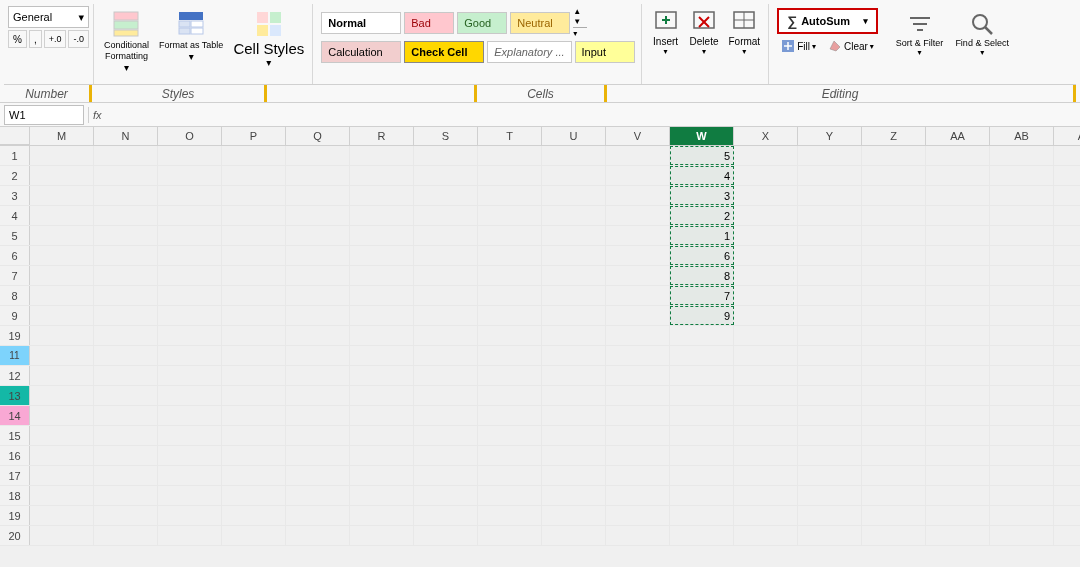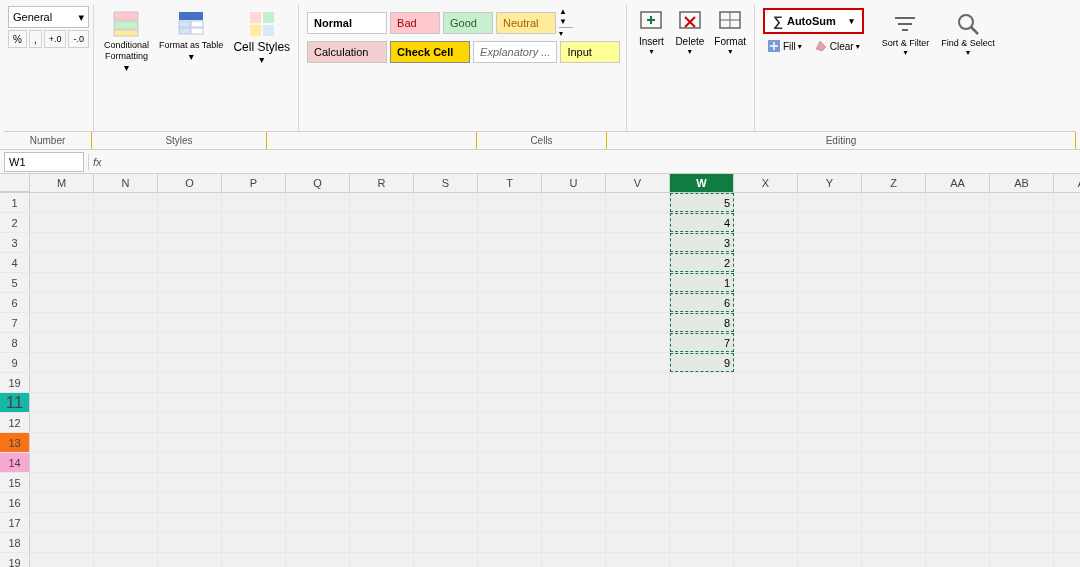--- a/index.html
+++ b/index.html
@@ -1,19 +1,19 @@
 <!DOCTYPE html>
 <html><head>
   <meta charset="utf-8">
   <style>
     * { margin: 0; padding: 0; box-sizing: border-box; }
     body { font-family: 'Segoe UI', Arial, sans-serif; font-size: 11px; background: #f0f0f0; overflow: hidden; width: 1080px; height: 567px; }
 
     
-    .ribbon { background: #f8f8f8; border-bottom: 1px solid #d0d0d0; padding: 4px 4px 0 4px; height: 150px; display: flex; flex-direction: column; }
+    .ribbon { background: #f8f8f8; border-bottom: 1px solid #d0d0d0; padding: 4px 4px 0 4px; height: 103px; display: flex; flex-direction: column; }
     .ribbon-top { display: flex; align-items: stretch; gap: 2px; flex: 1; }
 
     .style-btn { background: white; border: 1px solid #c8c8c8; padding: 2px 6px; font-size: 11px; cursor: pointer; white-space: nowrap; height: 22px; display: flex; align-items: center; }
     .style-btn.normal { background: white; font-weight: bold; min-width: 80px; }
     .style-btn.bad { color: #9c0006; background: #ffc7ce; min-width: 50px; }
     .style-btn.good { color: #276221; background: #c6efce; min-width: 50px; }
     .style-btn.neutral { color: #9c6500; background: #ffeb9c; min-width: 60px; }
     .style-btn.check-cell { background: #ffd700; border: 1px solid #888; min-width: 80px; font-weight: bold; }
     .style-btn.calculation { background: #f2cece; min-width: 80px; }
     .style-btn.explanatory { color: #666; min-width: 80px; font-style: italic; }
@@ -29,21 +29,21 @@
     
     .editing-group { display: flex; flex-direction: column; align-items: flex-start; padding: 4px 6px; }
     .editing-inner { display: flex; gap: 4px; flex-direction: column; }
     .autosum-btn { background: white; border: 2px solid #cc0000; padding: 2px 8px; font-size: 11px; cursor: pointer; display: flex; align-items: center; gap: 4px; font-weight: bold; min-width: 100px; height: 26px; }
     .autosum-btn .sigma { font-size: 14px; color: #333; }
     .editing-row2 { display: flex; gap: 4px; }
     .editing-small-btn { background: none; border: none; font-size: 10px; cursor: pointer; padding: 1px 4px; display: flex; align-items: center; gap: 2px; }
 
     
     .group-label-bar { display: flex; height: 18px; border-top: 1px solid #d0d0d0; }
-    .group-label-item { font-size: 10px; color: #555; display: flex; align-items: center; justify-content: center; border-right: 1px solid #eab308; }
+    .group-label-item { font-size: 12px; color: #555; display: flex; align-items: center; justify-content: center; border-right: 3px solid #eab308; font-style: italic; }
 
     
     .num-group { display: flex; flex-direction: column; padding: 2px 4px; border-right: 1px solid #d8d8d8; }
     .num-format-box { border: 1px solid #c0c0c0; background: white; padding: 1px 4px; font-size: 11px; margin-bottom: 2px; display: flex; align-items: center; justify-content: space-between; min-width: 80px; height: 22px; cursor: pointer; }
     .num-btns { display: flex; gap: 2px; }
     .num-btn { background: none; border: 1px solid #d0d0d0; padding: 1px 4px; font-size: 10px; cursor: pointer; height: 18px; display: flex; align-items: center; }
 
     .spreadsheet-wrapper { height: 437px; overflow: hidden; }
 
     
@@ -100,21 +100,21 @@
         </div>
         <div class="cond-btn">
           <div class="cond-icon">
             <svg width="28" height="28" viewBox="0 0 28 28">
                 <rect x="2" y="2" width="11" height="11" fill="#ffd7d7"></rect>
                 <rect x="15" y="2" width="11" height="11" fill="#c6efce"></rect>
                 <rect x="2" y="15" width="11" height="11" fill="#ffeb9c"></rect>
                 <rect x="15" y="15" width="11" height="11" fill="#dae8fc"></rect>
               </svg>
           </div>
-          <span style="font-size:12px; text-align:center;">Cell
+          <span style="font-size:15px; text-align:center;">Cell
 Styles</span>
           <span>▾</span>
         </div>
       </div>
     </div>
 
     <div style="display:flex; flex-direction:column; gap:3px; padding:3px 6px; border-right:1px solid #d8d8d8;">
       <div style="display:flex; gap:3px; align-items:center;">
         <div class="style-btn normal">
           <span>Normal</span>
@@ -471,21 +471,21 @@
             <div style="min-width: 64px; border-right: 1px solid rgb(232, 232, 232); font-size: 11px; display: flex; align-items: center; padding-right: 3px; justify-content: flex-end;"></div>
             <div style="min-width: 64px; border-right: 1px solid rgb(232, 232, 232); font-size: 11px; display: flex; align-items: center; padding-right: 3px; justify-content: flex-end;"></div>
             <div style="min-width: 64px; border-right: 1px solid rgb(232, 232, 232); font-size: 11px; display: flex; align-items: center; padding-right: 3px; justify-content: flex-end;"></div>
             <div style="min-width: 64px; border-right: 1px solid rgb(232, 232, 232); font-size: 11px; display: flex; align-items: center; padding-right: 3px; justify-content: flex-end;"></div>
             <div style="min-width: 64px; border-right: 1px solid rgb(232, 232, 232); font-size: 11px; display: flex; align-items: center; padding-right: 3px; justify-content: flex-end;"></div>
             <div style="min-width: 64px; border-right: 1px solid rgb(232, 232, 232); font-size: 11px; display: flex; align-items: center; padding-right: 3px; justify-content: flex-end;"></div>
             <div style="min-width: 64px; border-right: 1px solid rgb(232, 232, 232); font-size: 11px; display: flex; align-items: center; padding-right: 3px; justify-content: flex-end;"></div>
             <div style="min-width: 64px; border-right: 1px solid rgb(232, 232, 232); font-size: 11px; display: flex; align-items: center; padding-right: 3px; justify-content: flex-end;"></div>
           </div>
           <div style="display: flex; border-bottom: 1px solid rgb(232, 232, 232); height: 20px;">
-            <div style="min-width: 30px; background: #14b8a6; border-right: 1px solid rgb(208, 208, 208); text-align: center; font-size: 17px; color: rgb(68, 68, 68); display: flex; align-items: center; justify-content: center;">11</div>
+            <div style="min-width: 30px; background: #7dd3fc; border-right: 1px solid rgb(208, 208, 208); text-align: center; font-size: 10px; color: rgb(68, 68, 68); display: flex; align-items: center; justify-content: center;">11</div>
             <div style="min-width: 64px; border-right: 1px solid rgb(232, 232, 232); font-size: 11px; display: flex; align-items: center; padding-right: 3px; justify-content: flex-end;"></div>
             <div style="min-width: 64px; border-right: 1px solid rgb(232, 232, 232); font-size: 11px; display: flex; align-items: center; padding-right: 3px; justify-content: flex-end;"></div>
             <div style="min-width: 64px; border-right: 1px solid rgb(232, 232, 232); font-size: 11px; display: flex; align-items: center; padding-right: 3px; justify-content: flex-end;"></div>
             <div style="min-width: 64px; border-right: 1px solid rgb(232, 232, 232); font-size: 11px; display: flex; align-items: center; padding-right: 3px; justify-content: flex-end;"></div>
             <div style="min-width: 64px; border-right: 1px solid rgb(232, 232, 232); font-size: 11px; display: flex; align-items: center; padding-right: 3px; justify-content: flex-end;"></div>
             <div style="min-width: 64px; border-right: 1px solid rgb(232, 232, 232); font-size: 11px; display: flex; align-items: center; padding-right: 3px; justify-content: flex-end;"></div>
             <div style="min-width: 64px; border-right: 1px solid rgb(232, 232, 232); font-size: 11px; display: flex; align-items: center; padding-right: 3px; justify-content: flex-end;"></div>
             <div style="min-width: 64px; border-right: 1px solid rgb(232, 232, 232); font-size: 11px; display: flex; align-items: center; padding-right: 3px; justify-content: flex-end;"></div>
             <div style="min-width: 64px; border-right: 1px solid rgb(232, 232, 232); font-size: 11px; display: flex; align-items: center; padding-right: 3px; justify-content: flex-end;"></div>
             <div style="min-width: 64px; border-right: 1px solid rgb(232, 232, 232); font-size: 11px; display: flex; align-items: center; padding-right: 3px; justify-content: flex-end;"></div>
@@ -511,21 +511,21 @@
             <div style="min-width: 64px; border-right: 1px solid rgb(232, 232, 232); font-size: 11px; display: flex; align-items: center; padding-right: 3px; justify-content: flex-end;"></div>
             <div style="min-width: 64px; border-right: 1px solid rgb(232, 232, 232); font-size: 11px; display: flex; align-items: center; padding-right: 3px; justify-content: flex-end;"></div>
             <div style="min-width: 64px; border-right: 1px solid rgb(232, 232, 232); font-size: 11px; display: flex; align-items: center; padding-right: 3px; justify-content: flex-end;"></div>
             <div style="min-width: 64px; border-right: 1px solid rgb(232, 232, 232); font-size: 11px; display: flex; align-items: center; padding-right: 3px; justify-content: flex-end;"></div>
             <div style="min-width: 64px; border-right: 1px solid rgb(232, 232, 232); font-size: 11px; display: flex; align-items: center; padding-right: 3px; justify-content: flex-end;"></div>
             <div style="min-width: 64px; border-right: 1px solid rgb(232, 232, 232); font-size: 11px; display: flex; align-items: center; padding-right: 3px; justify-content: flex-end;"></div>
             <div style="min-width: 64px; border-right: 1px solid rgb(232, 232, 232); font-size: 11px; display: flex; align-items: center; padding-right: 3px; justify-content: flex-end;"></div>
             <div style="min-width: 64px; border-right: 1px solid rgb(232, 232, 232); font-size: 11px; display: flex; align-items: center; padding-right: 3px; justify-content: flex-end;"></div>
           </div>
           <div style="display: flex; border-bottom: 1px solid rgb(232, 232, 232); height: 20px;">
-            <div style="min-width: 30px; background: #f97316; border-right: 1px solid rgb(208, 208, 208); text-align: left; font-size: 11px; color: rgb(68, 68, 68); display: flex; align-items: center; justify-content: center;">13</div>
+            <div style="min-width: 30px; background: #14b8a6; border-right: 1px solid rgb(208, 208, 208); text-align: left; font-size: 11px; color: rgb(68, 68, 68); display: flex; align-items: center; justify-content: center;">13</div>
             <div style="min-width: 64px; border-right: 1px solid rgb(232, 232, 232); font-size: 11px; display: flex; align-items: center; padding-right: 3px; justify-content: flex-end;"></div>
             <div style="min-width: 64px; border-right: 1px solid rgb(232, 232, 232); font-size: 11px; display: flex; align-items: center; padding-right: 3px; justify-content: flex-end;"></div>
             <div style="min-width: 64px; border-right: 1px solid rgb(232, 232, 232); font-size: 11px; display: flex; align-items: center; padding-right: 3px; justify-content: flex-end;"></div>
             <div style="min-width: 64px; border-right: 1px solid rgb(232, 232, 232); font-size: 11px; display: flex; align-items: center; padding-right: 3px; justify-content: flex-end;"></div>
             <div style="min-width: 64px; border-right: 1px solid rgb(232, 232, 232); font-size: 11px; display: flex; align-items: center; padding-right: 3px; justify-content: flex-end;"></div>
             <div style="min-width: 64px; border-right: 1px solid rgb(232, 232, 232); font-size: 11px; display: flex; align-items: center; padding-right: 3px; justify-content: flex-end;"></div>
             <div style="min-width: 64px; border-right: 1px solid rgb(232, 232, 232); font-size: 11px; display: flex; align-items: center; padding-right: 3px; justify-content: flex-end;"></div>
             <div style="min-width: 64px; border-right: 1px solid rgb(232, 232, 232); font-size: 11px; display: flex; align-items: center; padding-right: 3px; justify-content: flex-end;"></div>
             <div style="min-width: 64px; border-right: 1px solid rgb(232, 232, 232); font-size: 11px; display: flex; align-items: center; padding-right: 3px; justify-content: flex-end;"></div>
             <div style="min-width: 64px; border-right: 1px solid rgb(232, 232, 232); font-size: 11px; display: flex; align-items: center; padding-right: 3px; justify-content: flex-end;"></div>

